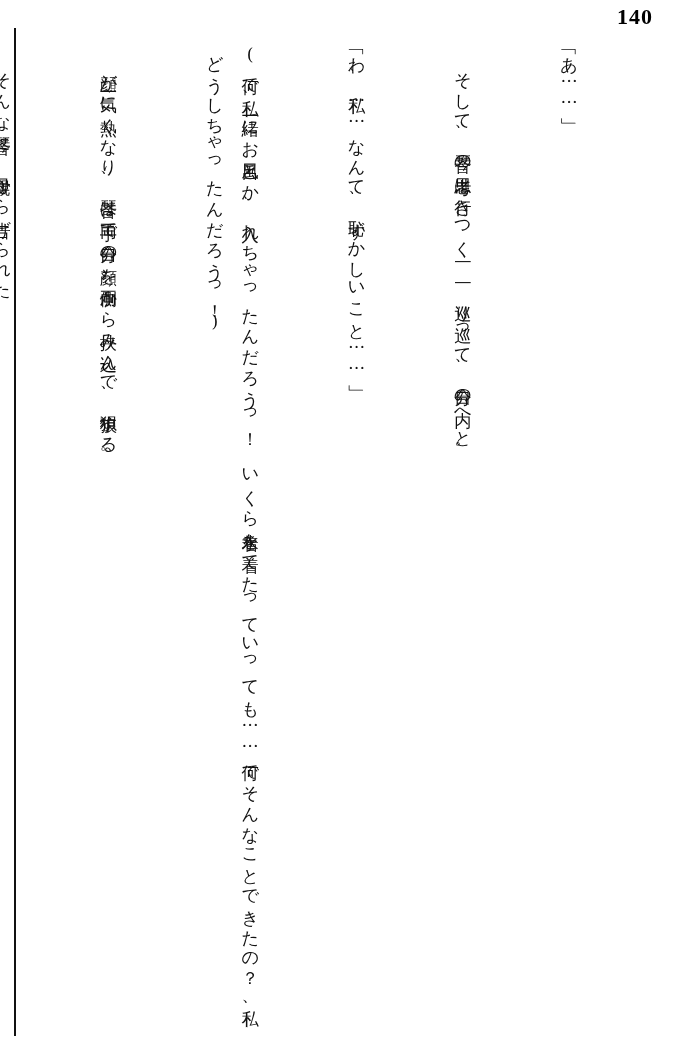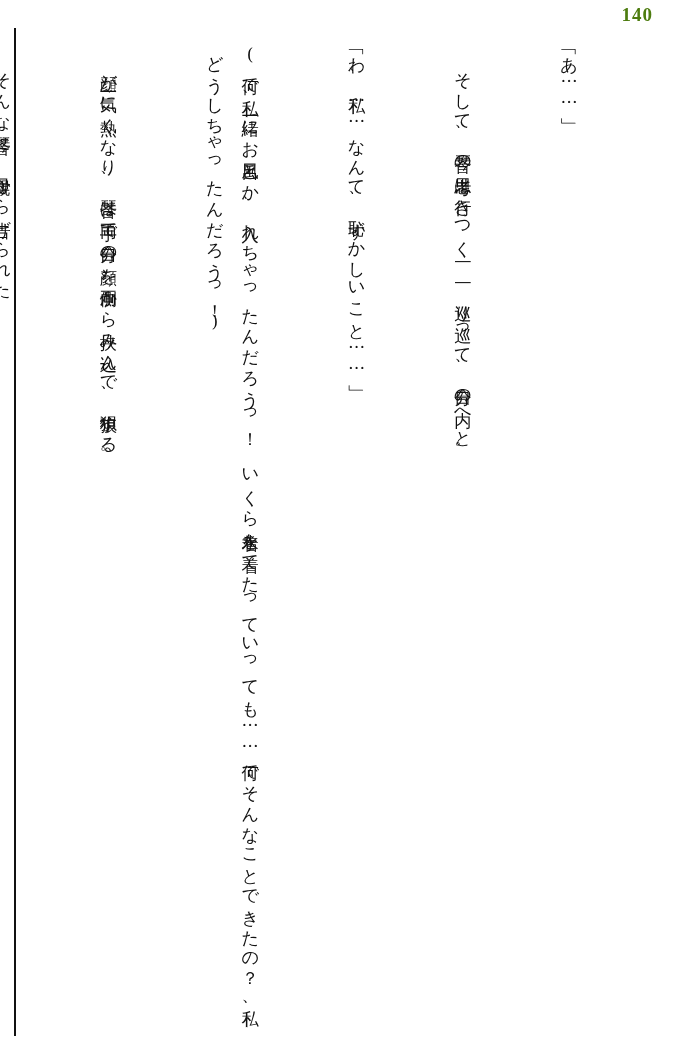--- a/index.html
+++ b/index.html
@@ -15,24 +15,24 @@
     overflow: hidden;
     font-family: "DejaVu Serif", "Liberation Serif", serif;
     color: #111111;
     box-sizing: border-box;
   }
   .page-number {
     position: absolute;
     top: 4px;
     right: 26px;
     font-family: "Liberation Serif", "DejaVu Serif", serif;
-    font-size: 19px;
+    font-size: 22px;
     font-weight: bold;
     letter-spacing: 1px;
-    color: #4d7c0f;
+    color: #000000;
   }
   .frame {
     position: absolute;
     left: 14px;
     top: 28px;
     width: 651px;
     height: 1008px;
     border-left: 2px solid #111;
     box-sizing: border-box;
   }

